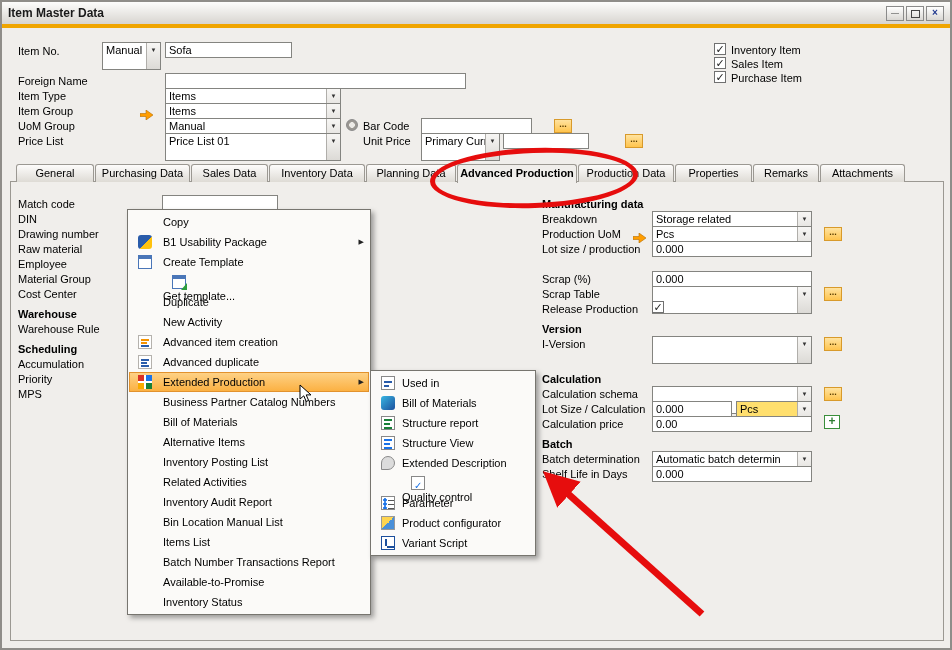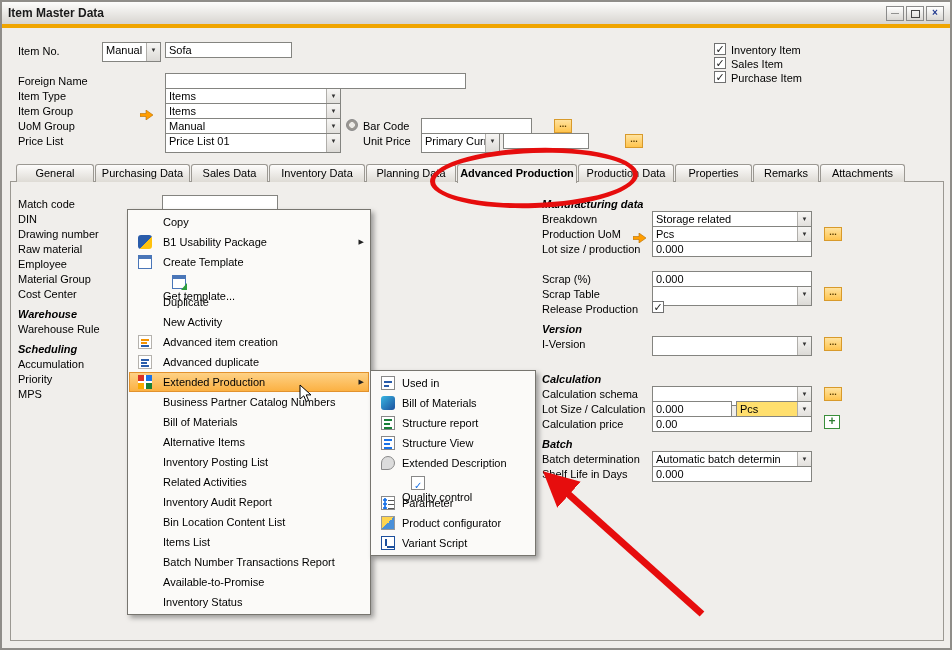--- a/index.html
+++ b/index.html
@@ -5,23 +5,23 @@
   html,body{margin:0;padding:0;background:#fff;font-family:"Liberation Sans","DejaVu Sans",sans-serif;}
   .window{position:relative;width:952px;height:650px;background:#f0eeeb;border:2px solid #8f8d89;box-sizing:border-box;overflow:hidden;}
   .titlebar{position:absolute;left:0;top:0;right:0;height:22px;background:linear-gradient(#fdfdfc,#d8d5d0);border-bottom:4px solid #f0a500;display:flex;align-items:center;padding:0 6px;box-sizing:content-box;}
   .title{font-size:12px;font-weight:bold;color:#1a1a1a;}
   .win-controls{margin-left:auto;display:flex;gap:2px;}
   .win-btn{width:18px;height:15px;border:1px solid #8a8a8a;background:linear-gradient(#ffffff,#d9d7d3);font-size:10px;text-align:center;line-height:13px;color:#333;box-sizing:border-box;cursor:default;}
   .win-btn.min::after{content:"—";font-size:8px;line-height:11px;display:block;}
   .win-btn.max::after{content:"";display:block;width:7px;height:6px;border:1px solid #444;margin:3px auto 0;}
   .win-btn.close::after{content:"×";font-weight:bold;display:block;line-height:12px;color:#223a8f;}
   .lbl{position:absolute;font-size:11px;color:#000;white-space:nowrap;}
-  .lbl.b{font-weight:bold;font-style:italic;}
+  .lbl.b{font-weight:bold;}
   .field{position:absolute;height:16px;background:#fff;border:1px solid #848480;font-size:11px;line-height:14px;padding:0 3px;box-sizing:border-box;overflow:hidden;white-space:nowrap;}
-  .dd{position:absolute;height:20px;background:#fff;border:1px solid #848480;font-size:11px;line-height:14px;padding:0 15px 0 3px;box-sizing:border-box;overflow:hidden;white-space:nowrap;}
+  .dd{position:absolute;height:28px;background:#fff;border:1px solid #848480;font-size:11px;line-height:14px;padding:0 15px 0 3px;box-sizing:border-box;overflow:hidden;white-space:nowrap;}
   .dd::after{content:"▼";position:absolute;right:0;top:0;bottom:0;width:13px;font-size:6px;line-height:14px;text-align:center;background:linear-gradient(#f7f6f4,#dcdad6);border-left:1px solid #b0aeaa;color:#333;}
   .dd.hl{background:#ffdf6e;}
   .browse{position:absolute;width:18px;height:14px;background:linear-gradient(#ffe3a0,#ffc44d);border:1px solid #d89a2b;font-size:9px;line-height:9px;text-align:center;font-weight:bold;color:#5a3e00;box-sizing:border-box;cursor:default;}
   .cb{position:absolute;width:12px;height:12px;background:#fff;border:1px solid #707070;font-size:11px;line-height:11px;text-align:center;font-weight:bold;color:#1a1a1a;box-sizing:border-box;}
   .cb.checked::after{content:"✓";}
   .tabs{position:absolute;left:14px;top:162px;display:flex;height:18px;z-index:2;}
   .tab{box-sizing:border-box;height:18px;line-height:17px;text-align:center;font-size:11px;border:1px solid #9b9892;border-bottom:none;border-radius:3px 3px 0 0;background:linear-gradient(#fdfcfb,#dedbd5);margin-right:1px;overflow:hidden;white-space:nowrap;padding:0 2px;cursor:default;}
   .tab.active{background:#f0eeeb;font-weight:bold;height:19px;z-index:3;position:relative;}
   .content{position:absolute;left:8px;top:179px;width:934px;height:460px;border:1px solid #9b9892;background:#f0eeeb;box-sizing:border-box;}
   .menu{position:absolute;left:125px;top:207px;width:244px;background:#fbfaf8;border:1px solid #77756f;box-shadow:3px 3px 5px rgba(0,0,0,.35);padding:2px 1px;z-index:5;box-sizing:border-box;}
@@ -193,21 +193,21 @@
     <div class="menu-item"><span class="mi-label">New Activity</span></div>
     <div class="menu-item"><span class="mi-icon ico i-advitem"></span><span class="mi-label">Advanced item creation</span></div>
     <div class="menu-item"><span class="mi-icon ico i-advdup"></span><span class="mi-label">Advanced duplicate</span></div>
     <div class="menu-item highlight"><span class="mi-icon ico i-extprod"></span><span class="mi-label">Extended Production</span><span class="sub-arrow"></span></div>
     <div class="menu-item"><span class="mi-label">Business Partner Catalog Numbers</span></div>
     <div class="menu-item"><span class="mi-label">Bill of Materials</span></div>
     <div class="menu-item"><span class="mi-label">Alternative Items</span></div>
     <div class="menu-item"><span class="mi-label">Inventory Posting List</span></div>
     <div class="menu-item"><span class="mi-label">Related Activities</span></div>
     <div class="menu-item"><span class="mi-label">Inventory Audit Report</span></div>
-    <div class="menu-item"><span class="mi-label">Bin Location Content List</span></div>
+    <div class="menu-item"><span class="mi-label">Bin Location Manual List</span></div>
     <div class="menu-item"><span class="mi-label">Items List</span></div>
     <div class="menu-item"><span class="mi-label">Batch Number Transactions Report</span></div>
     <div class="menu-item"><span class="mi-label">Available-to-Promise</span></div>
     <div class="menu-item"><span class="mi-label">Inventory Status</span></div>
   </div>
 
   <div class="submenu">
     <div class="menu-item"><span class="mi-icon ico i-used"></span><span class="mi-label">Used in</span></div>
     <div class="menu-item"><span class="mi-icon ico i-bom2"></span><span class="mi-label">Bill of Materials</span></div>
     <div class="menu-item"><span class="mi-icon ico i-sreport"></span><span class="mi-label">Structure report</span></div>

